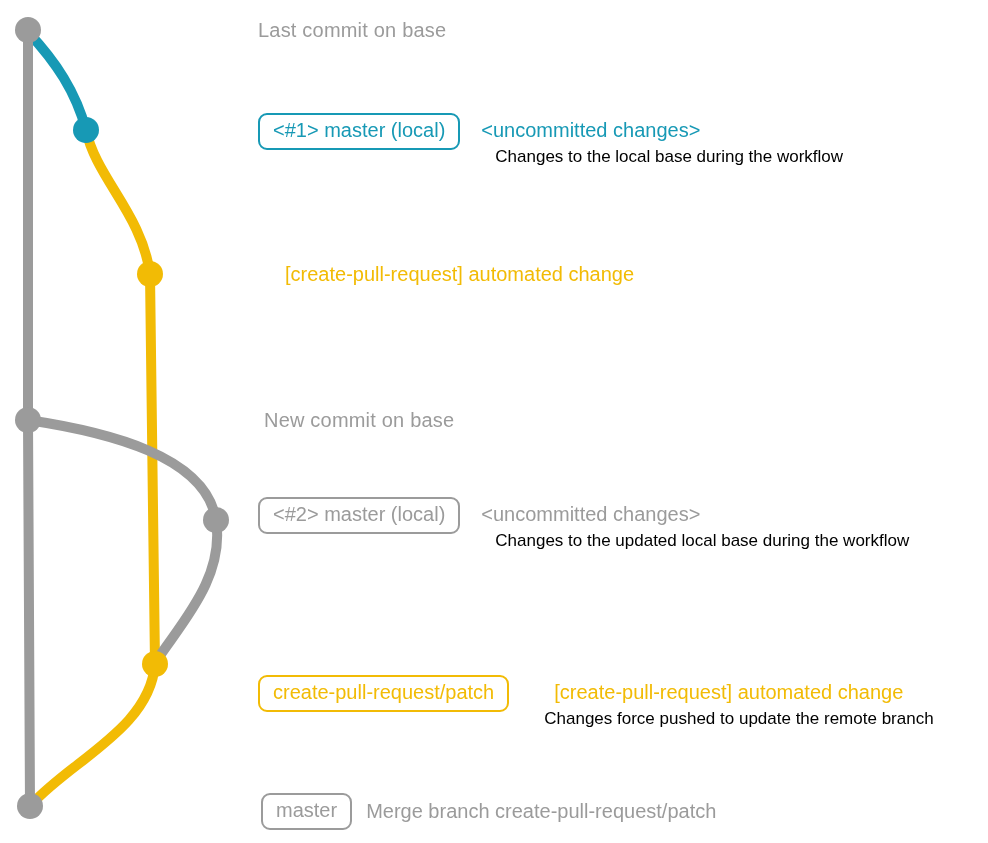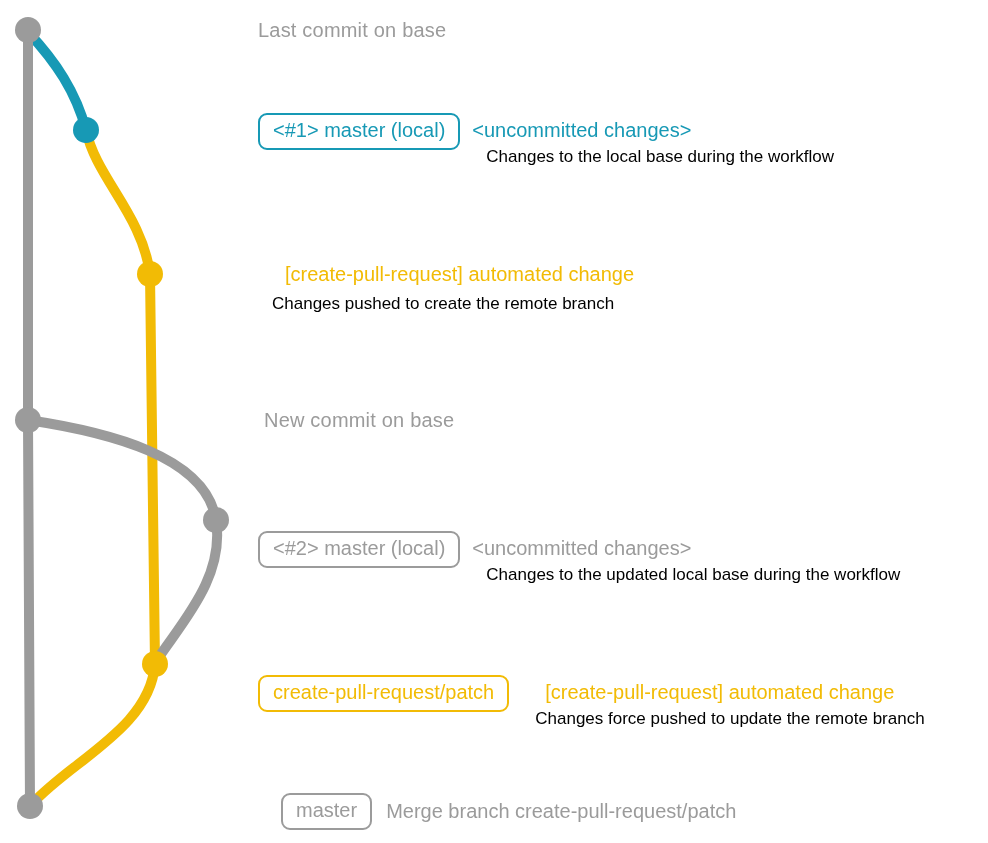--- a/index.html
+++ b/index.html
@@ -32,23 +32,23 @@
     position: absolute;
     font-size: 20px;
     color: var(--gray);
     letter-spacing: 0.2px;
     white-space: nowrap;
   }
   .ann-row {
     position: absolute;
     display: flex;
     align-items: flex-start;
-    gap: 12px;
+    gap: 21px;
   }
-  .ann-row.center { align-items: center; gap: 14px; margin-left: 20px; }
+  .ann-row.center { align-items: center; gap: 14px; }
   .ann-col {
     position: absolute;
     display: flex;
     flex-direction: column;
   }
   .col { display: flex; flex-direction: column; }
   .badge {
     display: inline-block;
     border: 2px solid;
     border-radius: 9px;
@@ -103,26 +103,25 @@
   <div class="ann-row" style="left:258px; top:113px">
     <span class="badge teal">&lt;#1&gt; master (local)</span>
     <div class="col">
       <span class="tag pad teal-text">&lt;uncommitted changes&gt;</span>
       <span class="desc">Changes to the local base during the workflow</span>
     </div>
   </div>
 
   <div class="ann-col" style="left:261px; top:263px">
     <span class="tag yellow-text">[create-pull-request] automated change</span>
-    <span class="desc" style="margin-left:11px; margin-top:8px">Changes pushed to create the remote branch</span>
   </div>
 
   <div class="heading" style="left:264px; top:409px">New commit on base</div>
 
-  <div class="ann-row" style="left:258px; top:531px">
+  <div class="ann-row" style="left:258px; top:497px">
     <span class="badge gray">&lt;#2&gt; master (local)</span>
     <div class="col">
       <span class="tag pad gray-text">&lt;uncommitted changes&gt;</span>
       <span class="desc">Changes to the updated local base during the workflow</span>
     </div>
   </div>
 
   <div class="ann-row" style="left:258px; top:675px">
     <span class="badge yellow">create-pull-request/patch</span>
     <div class="col">

